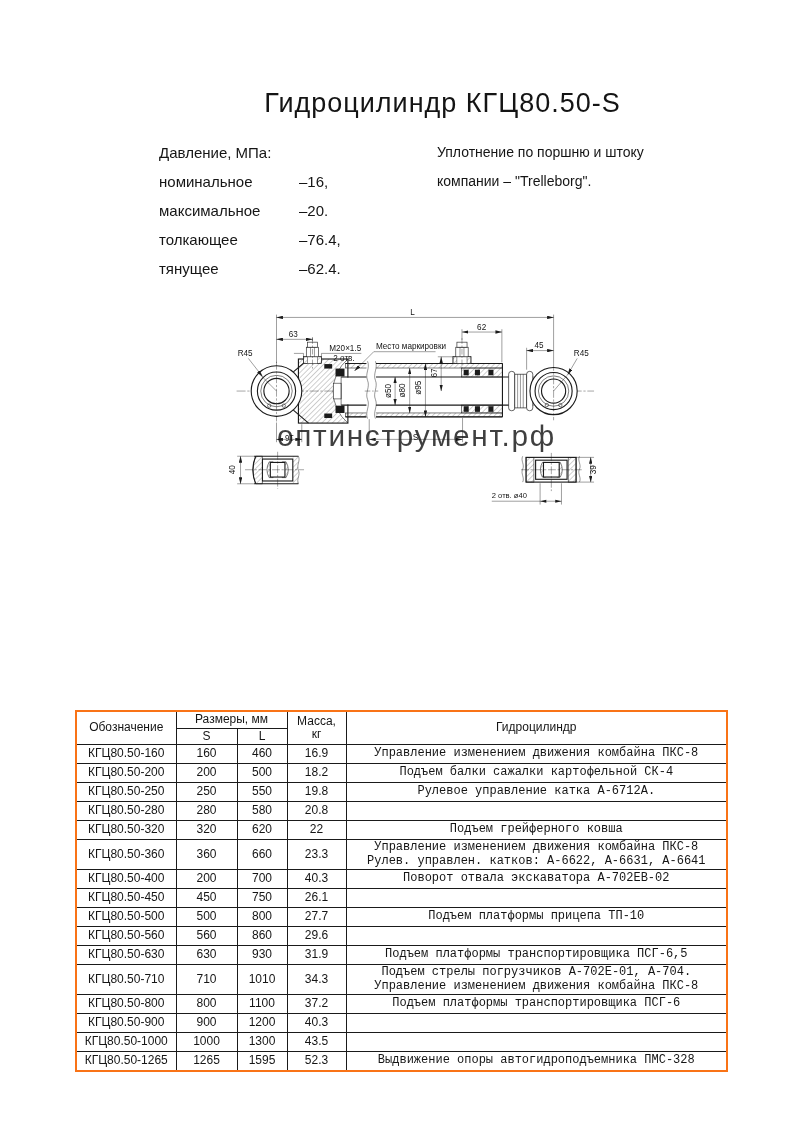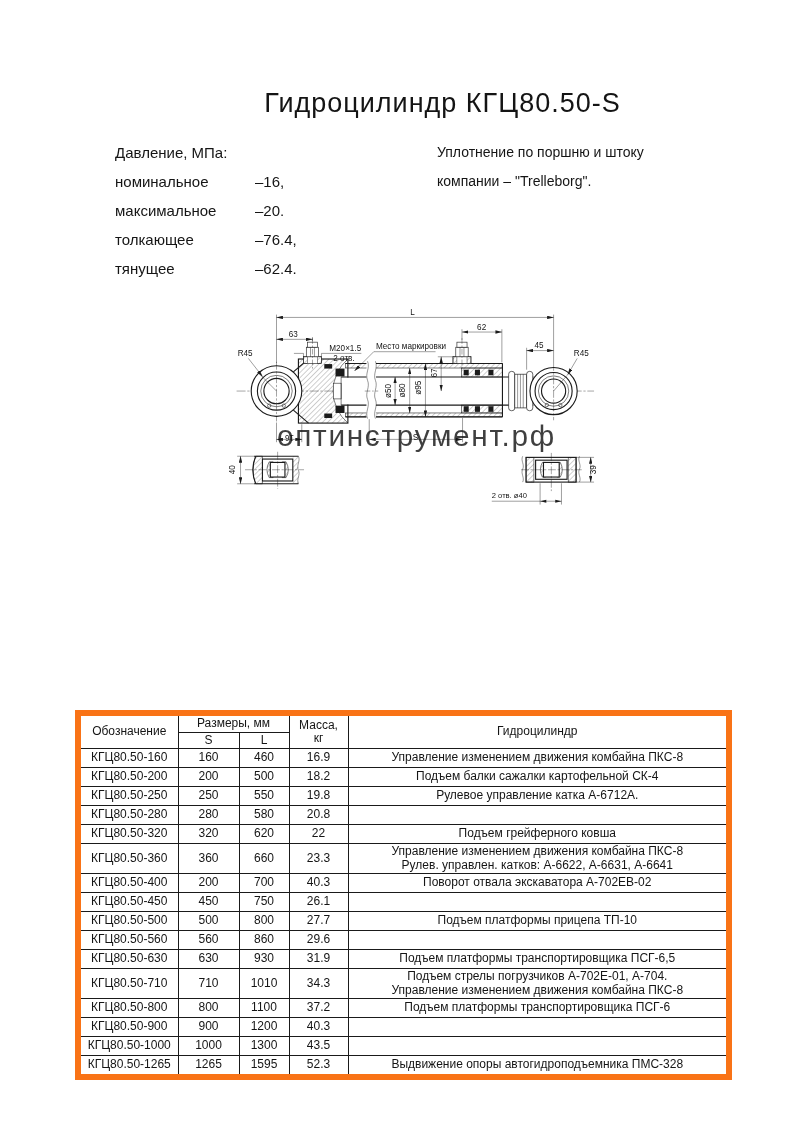--- a/index.html
+++ b/index.html
@@ -2,38 +2,38 @@
 <html><head>
 <meta charset="utf-8">
 <style>
   html,body{margin:0;padding:0;background:#888;}
   .page{position:relative;width:793px;height:1123px;background:#ffffff;margin:0 auto;overflow:hidden;
         font-family:"Liberation Sans",sans-serif;color:#151515;}
   .title{position:absolute;left:8px;top:70px;width:100%;text-align:center;
          font-size:27px;font-weight:normal;letter-spacing:1px;color:#141414;margin-left:38px;}
   .specs{position:absolute;left:115px;top:138px;width:300px;font-size:15px;}
   .spec-row{display:flex;height:29px;line-height:29px;}
-  .spec-label{width:140px;}
+  .spec-label{width:140px;margin-left:44px;}
   .spec-value{width:110px;}
   .sealnote{position:absolute;left:437px;top:138px;width:300px;font-size:14px;line-height:29px;}
   svg text{font-family:"Liberation Sans",sans-serif;fill:#151515;}
   .dt{font-size:14.5px;}
   .dts{font-size:13.5px;}
   .wm{font-size:53px;letter-spacing:3px;opacity:.82;}
   
   .tblwrap{position:absolute;left:75px;top:710px;width:651px;}
   table.spec{border-collapse:collapse;width:651px;table-layout:fixed;}
   table.spec td,table.spec th{border:1px solid #1a1a1a;font-weight:normal;
       font-size:12px;line-height:13.5px;padding:1px 3px;vertical-align:middle;text-align:center;
       overflow:hidden;}
-  table.spec{border:6px solid #f97316;}
+  table.spec{border:2px solid #f97316;}
   col.c-des{width:100px;} col.c-s{width:61px;} col.c-l{width:50px;} col.c-m{width:59px;} col.c-a{width:381px;}
   td.des{text-align:left;padding-left:6px;font-size:12.5px;height:16px;}
   th.hdr{font-size:12.5px;}
-  td.app{font-size:11.5px;white-space:pre-line;}
+  td.app{font-size:11.5px;white-space:pre-line;font-family:Liberation Mono, monospace;}
 </style>
 </head>
 <body>
 
 <div class="page">
 
   <h1 class="title">Гидроцилиндр КГЦ80.50-S</h1>
 
   <div class="specs">
     <div class="spec-row">

